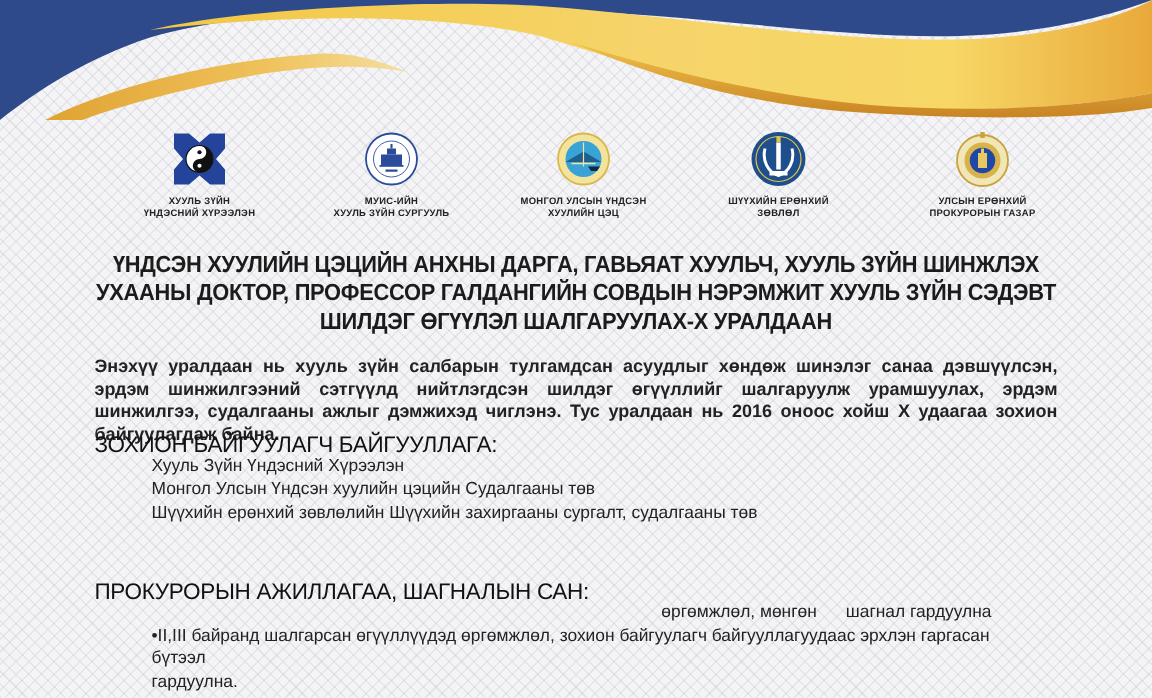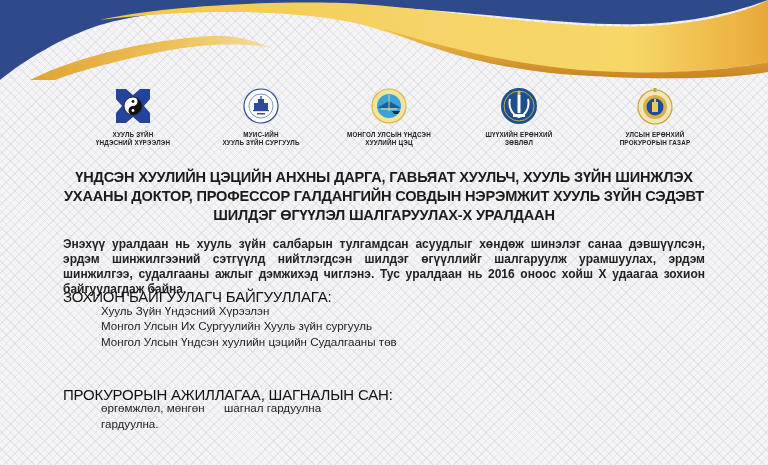--- a/index.html
+++ b/index.html
@@ -158,21 +158,22 @@
   <div>ҮНДСЭН ХУУЛИЙН ЦЭЦИЙН АНХНЫ ДАРГА, ГАВЬЯАТ ХУУЛЬЧ, ХУУЛЬ ЗҮЙН ШИНЖЛЭХ</div>
   <div>УХААНЫ ДОКТОР, ПРОФЕССОР ГАЛДАНГИЙН СОВДЫН НЭРЭМЖИТ ХУУЛЬ ЗҮЙН СЭДЭВТ</div>
   <div>ШИЛДЭГ ӨГҮҮЛЭЛ ШАЛГАРУУЛАХ-Х УРАЛДААН</div>
 </div>
 
 <p class="intro">Энэхүү уралдаан нь хууль зүйн салбарын тулгамдсан асуудлыг хөндөж шинэлэг санаа дэвшүүлсэн, эрдэм шинжилгээний сэтгүүлд нийтлэгдсэн шилдэг өгүүллийг шалгаруулж урамшуулах, эрдэм шинжилгээ, судалгааны ажлыг дэмжихэд чиглэнэ. Тус уралдаан нь 2016 оноос хойш Х удаагаа зохион байгуулагдаж байна.</p>
 
 <div class="section-head" style="top:288px;">ЗОХИОН БАЙГУУЛАГЧ БАЙГУУЛЛАГА:</div>
 <ul class="org-list">
   <li>Хууль Зүйн Үндэсний Хүрээлэн</li>
-  <li>Монгол Улсын Их Сургуулийн Хууль зүйн сургууль</li>
   <li>Монгол Улсын Үндсэн хуулийн цэцийн Судалгааны төв</li>
+  <li>Шүүхийн ерөнхий зөвлөлийн Шүүхийн захиргааны сургалт, судалгааны төв</li>
 </ul>
 
 <div class="section-head" style="top:386px;">ПРОКУРОРЫН АЖИЛЛАГАА, ШАГНАЛЫН САН:</div>
 <div class="award">
-  <div style="white-space:pre;">өргөмжлөл, мөнгөн      шагнал гардуулна</div>
+  <div style="white-space:pre;text-align:right;">өргөмжлөл, мөнгөн      шагнал гардуулна</div>
+  <div>•II,III байранд шалгарсан өгүүллүүдэд өргөмжлөл, зохион байгуулагч байгууллагуудаас эрхлэн гаргасан бүтээл</div>
   <div>гардуулна.</div>
 </div>
 
 </body></html>

